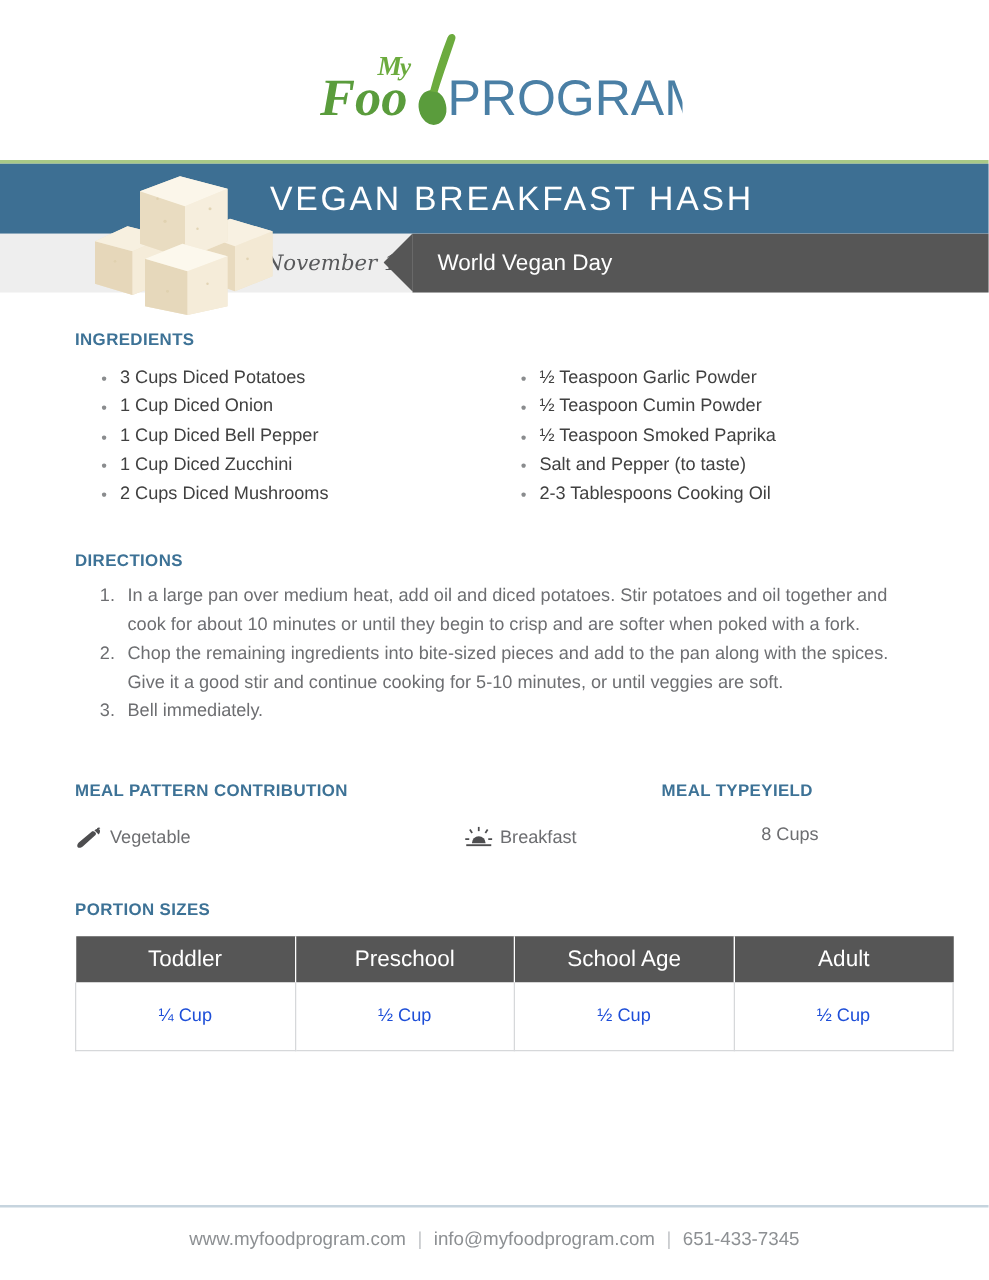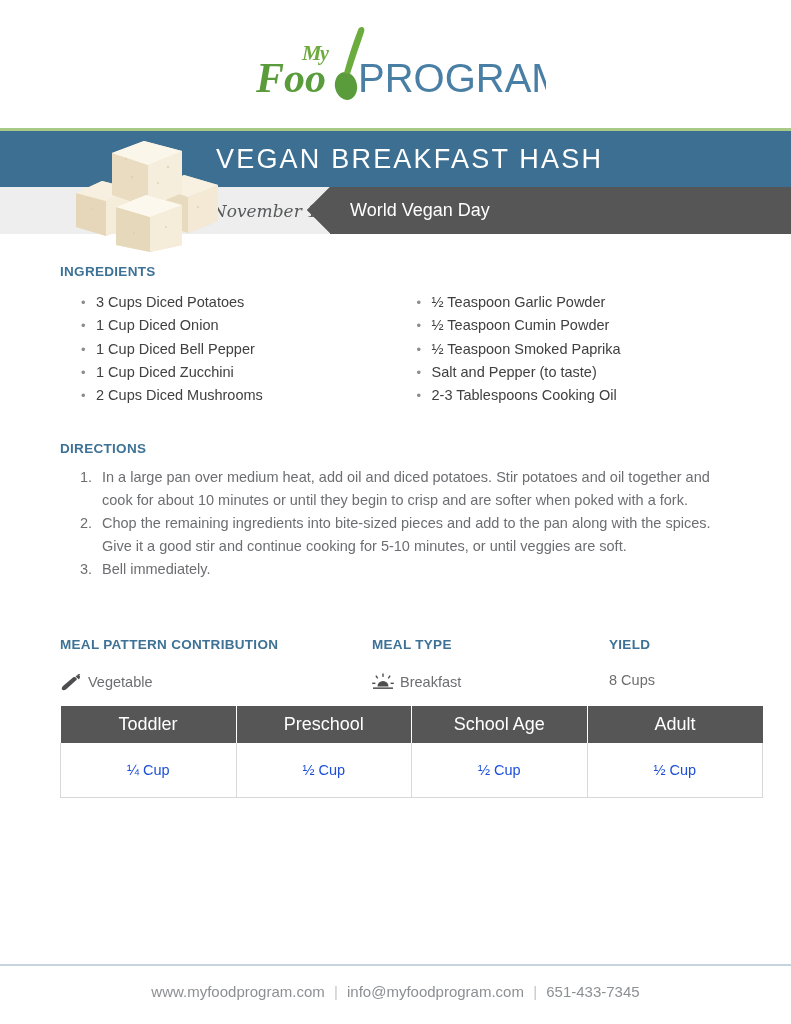--- a/index.html
+++ b/index.html
@@ -164,24 +164,24 @@
     line-height: 23px;
   }
   .directions li {
     padding-left: 6px;
     margin-bottom: 0px;
   }
 
   
   .meta-row {
     display: flex;
-    margin-top: 56px;
+    margin-top: 44px;
   }
   .meta-col-1 { width: 312px; }
-  .meta-col-2 { width: 237px; }
+  .meta-col-2 { width: 237px; text-align: right; }
   .meta-col-3 { flex: 1; }
   .meta-value {
     margin-top: 20px;
     display: flex;
     align-items: center;
     color: #6d6e71;
     font-size: 14.5px;
   }
   .meta-icon {
     width: 22px;
@@ -386,20 +386,21 @@
     </div>
 
     <div class="meta-col-3">
       <div class="section-head">YIELD</div>
       <div class="meta-value">
         <span>8 Cups</span>
       </div>
     </div>
   </div>
 
+  <div class="section-head" id="portion-head">PORTION SIZES</div>
 
   <table class="portions">
     <thead>
       <tr>
         <th>Toddler</th>
         <th>Preschool</th>
         <th>School Age</th>
         <th>Adult</th>
       </tr>
     </thead>

